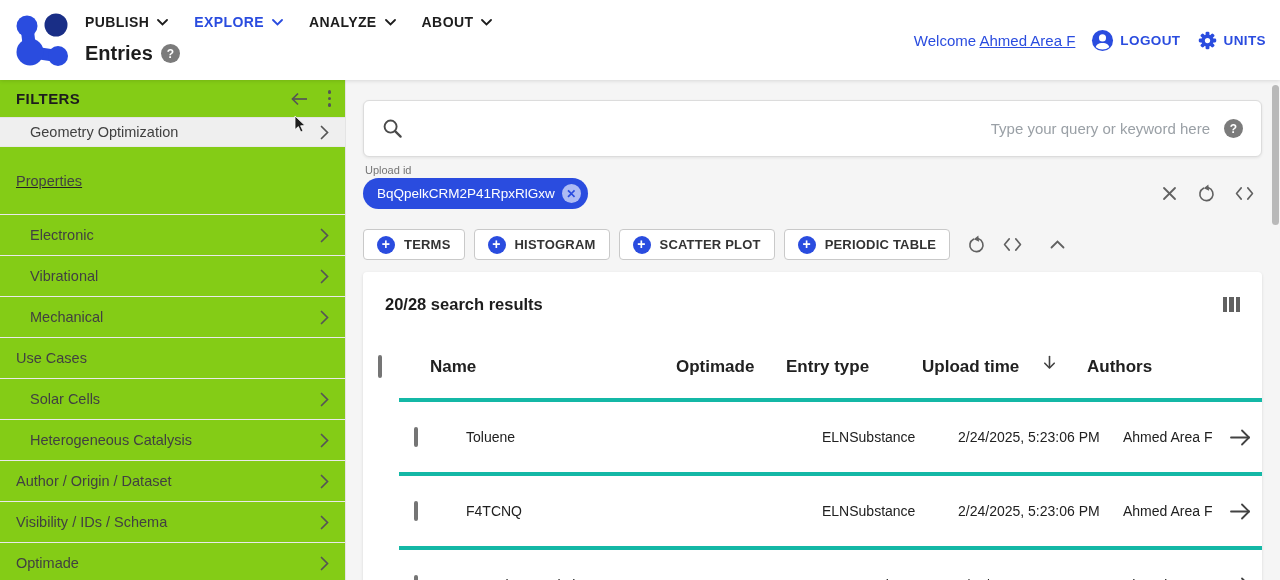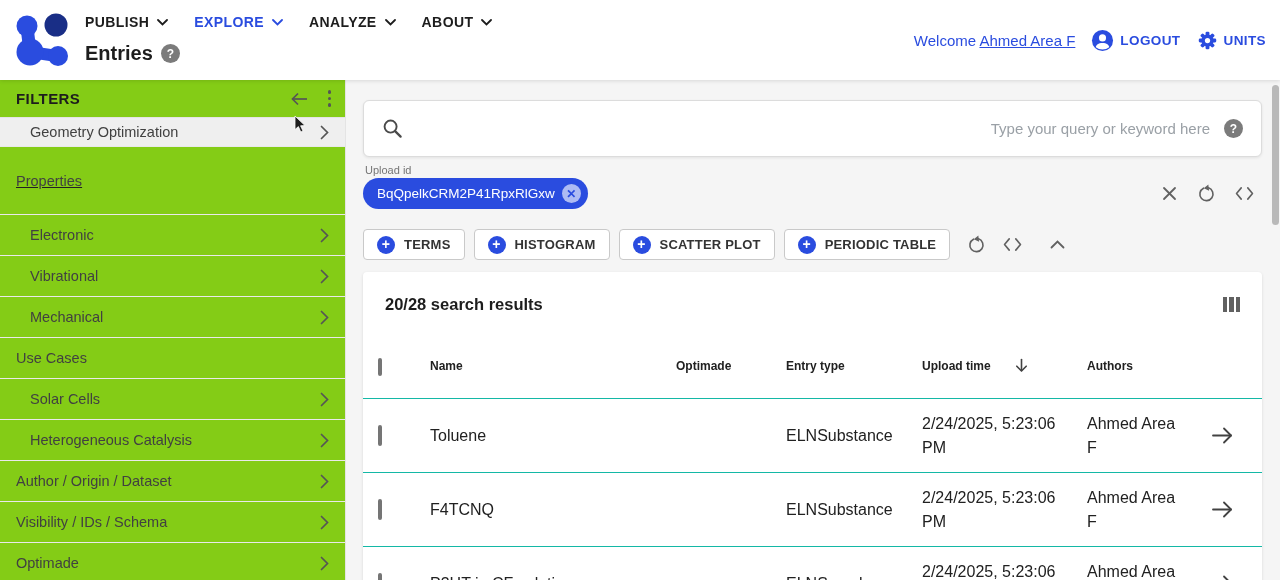--- a/index.html
+++ b/index.html
@@ -75,22 +75,22 @@
   
   .card { position:absolute; top:192px; left:0; width:899px; height:400px; background:#fff;
           border-radius:4px 4px 0 0; box-shadow:0 1px 3px rgba(0,0,0,.12); }
   .card-head { height:64px; display:flex; align-items:center; padding:0 22px; }
   .results-summary { font-size:16.5px; font-weight:700; color:#1d1d1d; flex:1; }
   .cols-icon { display:flex; gap:2px; cursor:pointer; }
   .cols-icon i { width:4.5px; height:15px; background:#616161; }
 
   .trow { display:grid; grid-template-columns:52px 246px 110px 136px 165px 110px 1fr;
           align-items:center; }
-  .thead { height:62px; font-weight:700; font-size:12px; }
-  .tbody-row { height:74px; border-top:1px solid #14b8a6; font-size:16px; }
+  .thead { height:62px; font-weight:700; font-size:17px; }
+  .tbody-row { height:74px; border-top:4px solid #14b8a6; font-size:14px;margin-left:36px; }
   .cell { padding-left:15px; line-height:1.45; }
   .cell-check { padding-left:15px; }
   .checkbox { width:18px; height:18px; border:2px solid #757575; border-radius:2px; cursor:pointer; }
   .th-sort { display:flex; gap:24px; cursor:pointer; }
   .cell-arrow { display:flex; justify-content:center; }
 
   
   .scroll-thumb { position:absolute; right:1px; top:85px; width:7px; height:140px;
                   background:#b9b9b9; border-radius:4px; }
 

